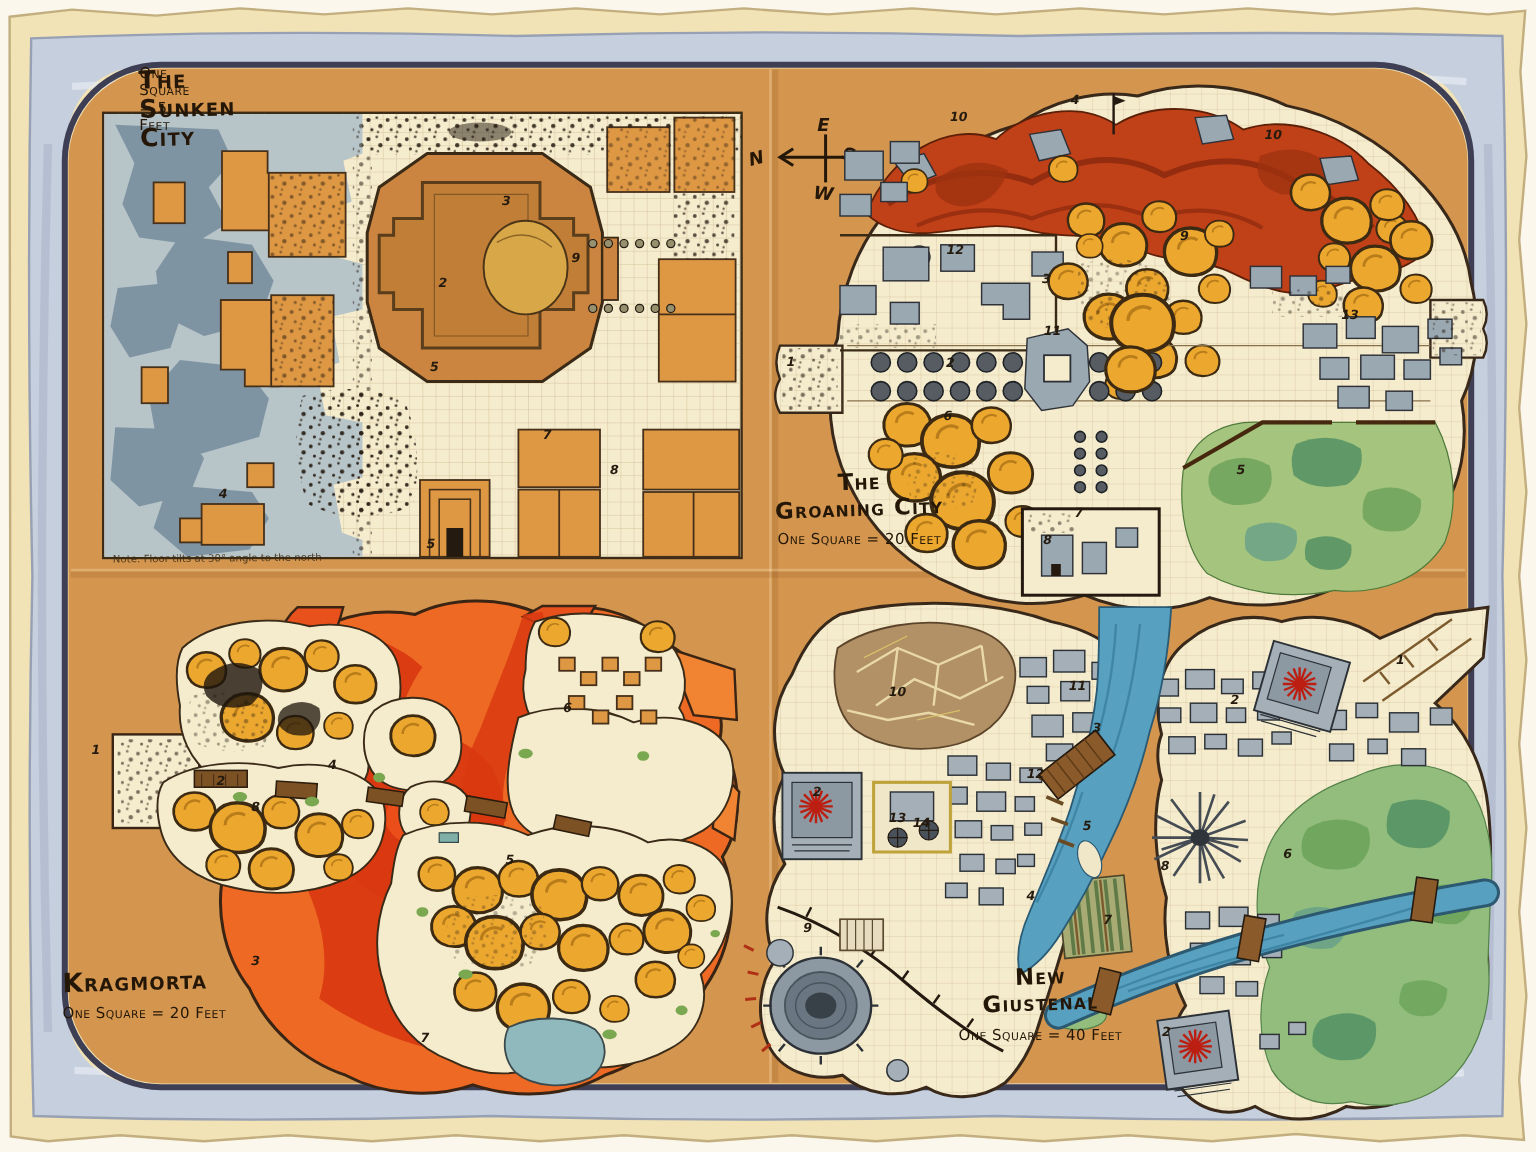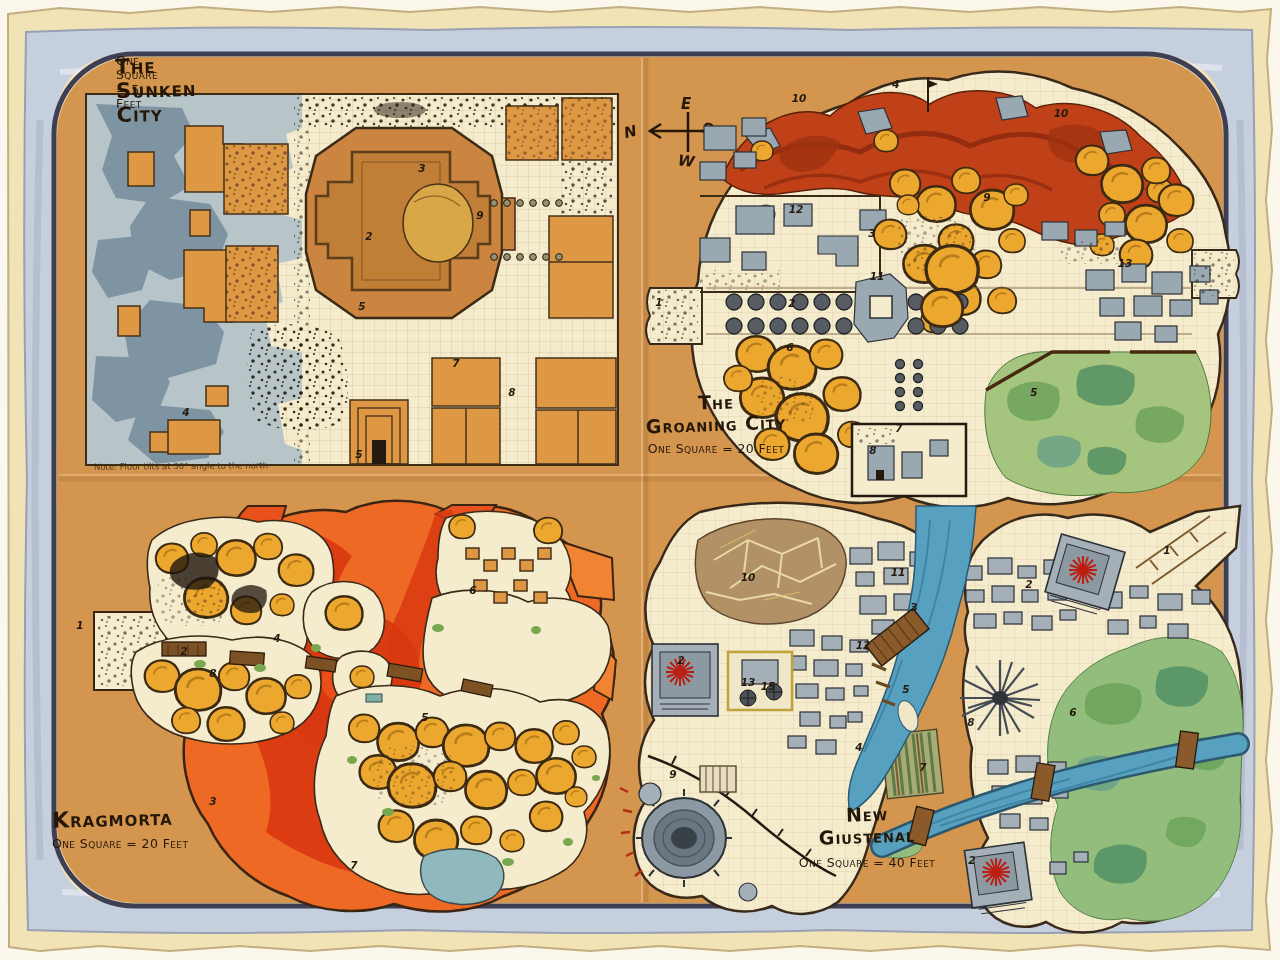--- a/index.html
+++ b/index.html
@@ -645,21 +645,21 @@
       </div>
   <div>
         <span class="marker" style="left: 1167px; top: 550px;">1</span>
         <span class="marker" style="left: 898px; top: 572px;">11</span>
         <span class="marker" style="left: 748px; top: 577px;">10</span>
         <span class="marker" style="left: 1029px; top: 584px;">2</span>
         <span class="marker" style="left: 914px; top: 607px;">3</span>
         <span class="marker" style="left: 863px; top: 645px;">12</span>
         <span class="marker" style="left: 681px; top: 660px;">2</span>
         <span class="marker" style="left: 748px; top: 682px;">13</span>
-        <span class="marker" style="left: 768px; top: 686px;">15</span>
+        <span class="marker" style="left: 768px; top: 686px;">14</span>
         <span class="marker" style="left: 906px; top: 689px;">5</span>
         <span class="marker" style="left: 971px; top: 722px;">8</span>
         <span class="marker" style="left: 1073px; top: 712px;">6</span>
         <span class="marker" style="left: 859px; top: 747px;">4</span>
         <span class="marker" style="left: 923px; top: 767px;">7</span>
         <span class="marker" style="left: 673px; top: 774px;">9</span>
         <span class="marker" style="left: 972px; top: 860px;">2</span>
       </div>
 </div>
 

